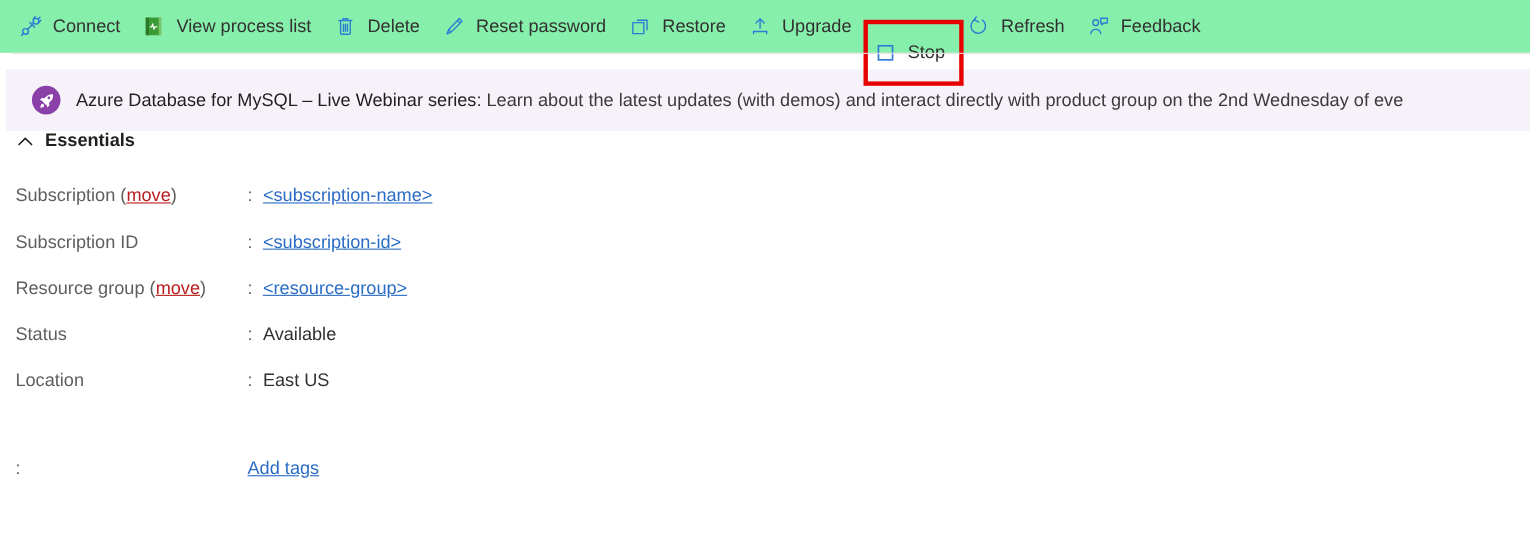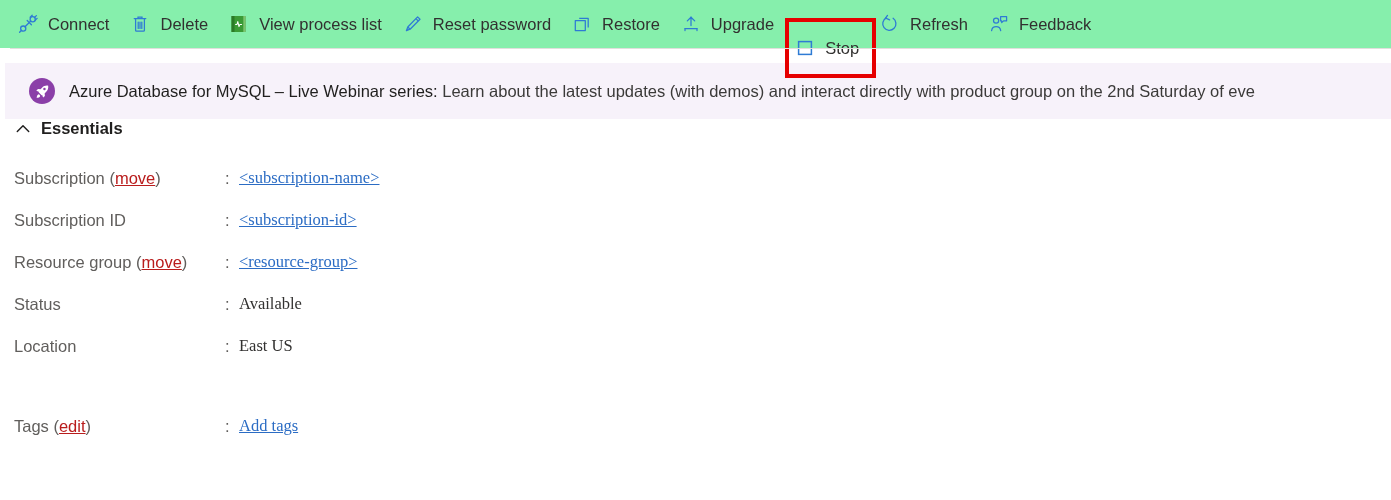--- a/index.html
+++ b/index.html
@@ -149,21 +149,20 @@
   .ess-colon {
     color: #605e5c;
     height: 42px;
     line-height: 42px;
   }
   .ess-value {
     color: #323130;
     height: 42px;
     line-height: 42px;
     white-space: nowrap;
-    font-family: Liberation Serif, serif;
   }
   a.lnk {
     color: #b91c1c;
     text-decoration: underline;
     cursor: pointer;
   }
   .ess-value a.lnk { color: #2b6cc4; }
 
   .tags-row {
     margin-top: 38px;
@@ -190,41 +189,41 @@
           <path d="M12.2 3.2 L14.2 1.2 M17.1 6.4 L19.1 4.4"></path>
         </g>
       </svg>
     </span>
     <span class="lbl">Connect</span>
   </button>
 
   <button class="cmd">
     <span class="ico">
       <svg width="20" height="20" viewBox="0 0 20 20">
+        <rect x="2.5" y="2" width="14" height="16" rx="0.6" fill="#3a9b35"></rect>
+        <rect x="2.5" y="2" width="3" height="16" fill="#2b7a27"></rect>
+        <rect x="14.3" y="2" width="2.2" height="16" fill="#7dc46f"></rect>
+        <path d="M6.6 10.4 H8 L8.8 7.6 L10 12.6 L10.9 10.4 H12.6" fill="none" stroke="#ffffff" stroke-width="1.05" stroke-linecap="round" stroke-linejoin="round"></path>
+      </svg>
+    </span>
+    <span class="lbl">View process list</span>
+  </button>
+
+  <button class="cmd">
+    <span class="ico">
+      <svg width="20" height="20" viewBox="0 0 20 20">
         <g fill="none" stroke="#2e7bd4" stroke-width="1.25" stroke-linecap="round">
           <path d="M4.2 4.6 H15.8"></path>
           <path d="M8 4.4 V3.1 h4 V4.4"></path>
           <path d="M5.6 5.3 V16.2 a0.9 0.9 0 0 0 0.9 0.9 h7 a0.9 0.9 0 0 0 0.9 -0.9 V5.3"></path>
           <path d="M8.2 8 V14.4 M10 8 V14.4 M11.8 8 V14.4"></path>
         </g>
       </svg>
     </span>
     <span class="lbl">Delete</span>
-  </button>
-
-  <button class="cmd">
-    <span class="ico">
-      <svg width="20" height="20" viewBox="0 0 20 20">
-        <rect x="2.5" y="2" width="14" height="16" rx="0.6" fill="#3a9b35"></rect>
-        <rect x="2.5" y="2" width="3" height="16" fill="#2b7a27"></rect>
-        <rect x="14.3" y="2" width="2.2" height="16" fill="#7dc46f"></rect>
-        <path d="M6.6 10.4 H8 L8.8 7.6 L10 12.6 L10.9 10.4 H12.6" fill="none" stroke="#ffffff" stroke-width="1.05" stroke-linecap="round" stroke-linejoin="round"></path>
-      </svg>
-    </span>
-    <span class="lbl">View process list</span>
   </button>
 
   <button class="cmd">
     <span class="ico">
       <svg width="20" height="20" viewBox="0 0 20 20">
         <g fill="none" stroke="#2e7bd4" stroke-width="1.25" stroke-linejoin="round">
           <path d="M14.6 2.9 L17 5.3 L7.1 15.2 L3.4 16.7 L4.8 13 Z"></path>
           <path d="M12.9 4.6 L15.3 7"></path>
           <path d="M4.8 13 L7.1 15.2"></path>
         </g>
@@ -302,21 +301,21 @@
 
 <div class="banner">
   <span class="banner-icon">
     <svg width="17" height="17" viewBox="0 0 20 20">
       <g fill="#ffffff">
         <path d="M16.6 3.2 c-2.8 -0.5 -5.4 0.6 -7.4 2.6 L7.6 7.4 l-2.4 -0.3 a1 1 0 0 0 -0.85 0.3 L2.7 9.2 l3.0 1.1 c-0.15 0.45 -0.2 0.7 -0.2 0.7 l3.4 3.4 s0.25 -0.05 0.7 -0.2 l1.1 3.0 l1.8 -1.65 a1 1 0 0 0 0.3 -0.85 l-0.3 -2.4 l1.6 -1.6 c2.0 -2.0 3.1 -4.6 2.6 -7.4 a0.55 0.55 0 0 0 -0.1 -0.1 Z M12.3 8.5 a1.45 1.45 0 1 1 0 -2.9 a1.45 1.45 0 0 1 0 2.9 Z"></path>
         <path d="M4.2 14.0 c-0.9 0.9 -1.0 3.5 -1.0 3.5 s2.6 -0.1 3.5 -1.0 a1.75 1.75 0 0 0 -2.5 -2.5 Z"></path>
       </g>
     </svg>
   </span>
-  <span class="banner-text"><b>Azure Database for MySQL – Live Webinar series:</b><span> Learn about the latest updates (with demos) and interact directly with product group on the 2nd Saturday of eve</span></span>
+  <span class="banner-text"><b>Azure Database for MySQL – Live Webinar series:</b><span> Learn about the latest updates (with demos) and interact directly with product group on the 2nd Wednesday of eve</span></span>
 </div>
 
 <div class="essentials">
 
   <div class="ess-header">
     <span class="chev">
       <svg width="16" height="16" viewBox="0 0 16 16">
         <path d="M2.3 10.4 L8 4.8 L13.7 10.4" fill="none" stroke="#201f1e" stroke-width="1.45" stroke-linecap="round" stroke-linejoin="round"></path>
       </svg>
     </span>
@@ -340,18 +339,17 @@
     <div class="ess-label"><span>Status</span></div>
     <div class="ess-colon">:</div>
     <div class="ess-value">Available</div>
 
     <div class="ess-label"><span>Location</span></div>
     <div class="ess-colon">:</div>
     <div class="ess-value">East US</div>
   </div>
 
   <div class="tags-row">
-    <div class="ess-label"><span>Tags (</span><a class="lnk" href="#">edit</a><span>)</span></div>
     <div class="ess-colon">:</div>
     <div class="ess-value"><a class="lnk" href="#">Add tags</a></div>
   </div>
 
 </div>
 
 </body></html>

